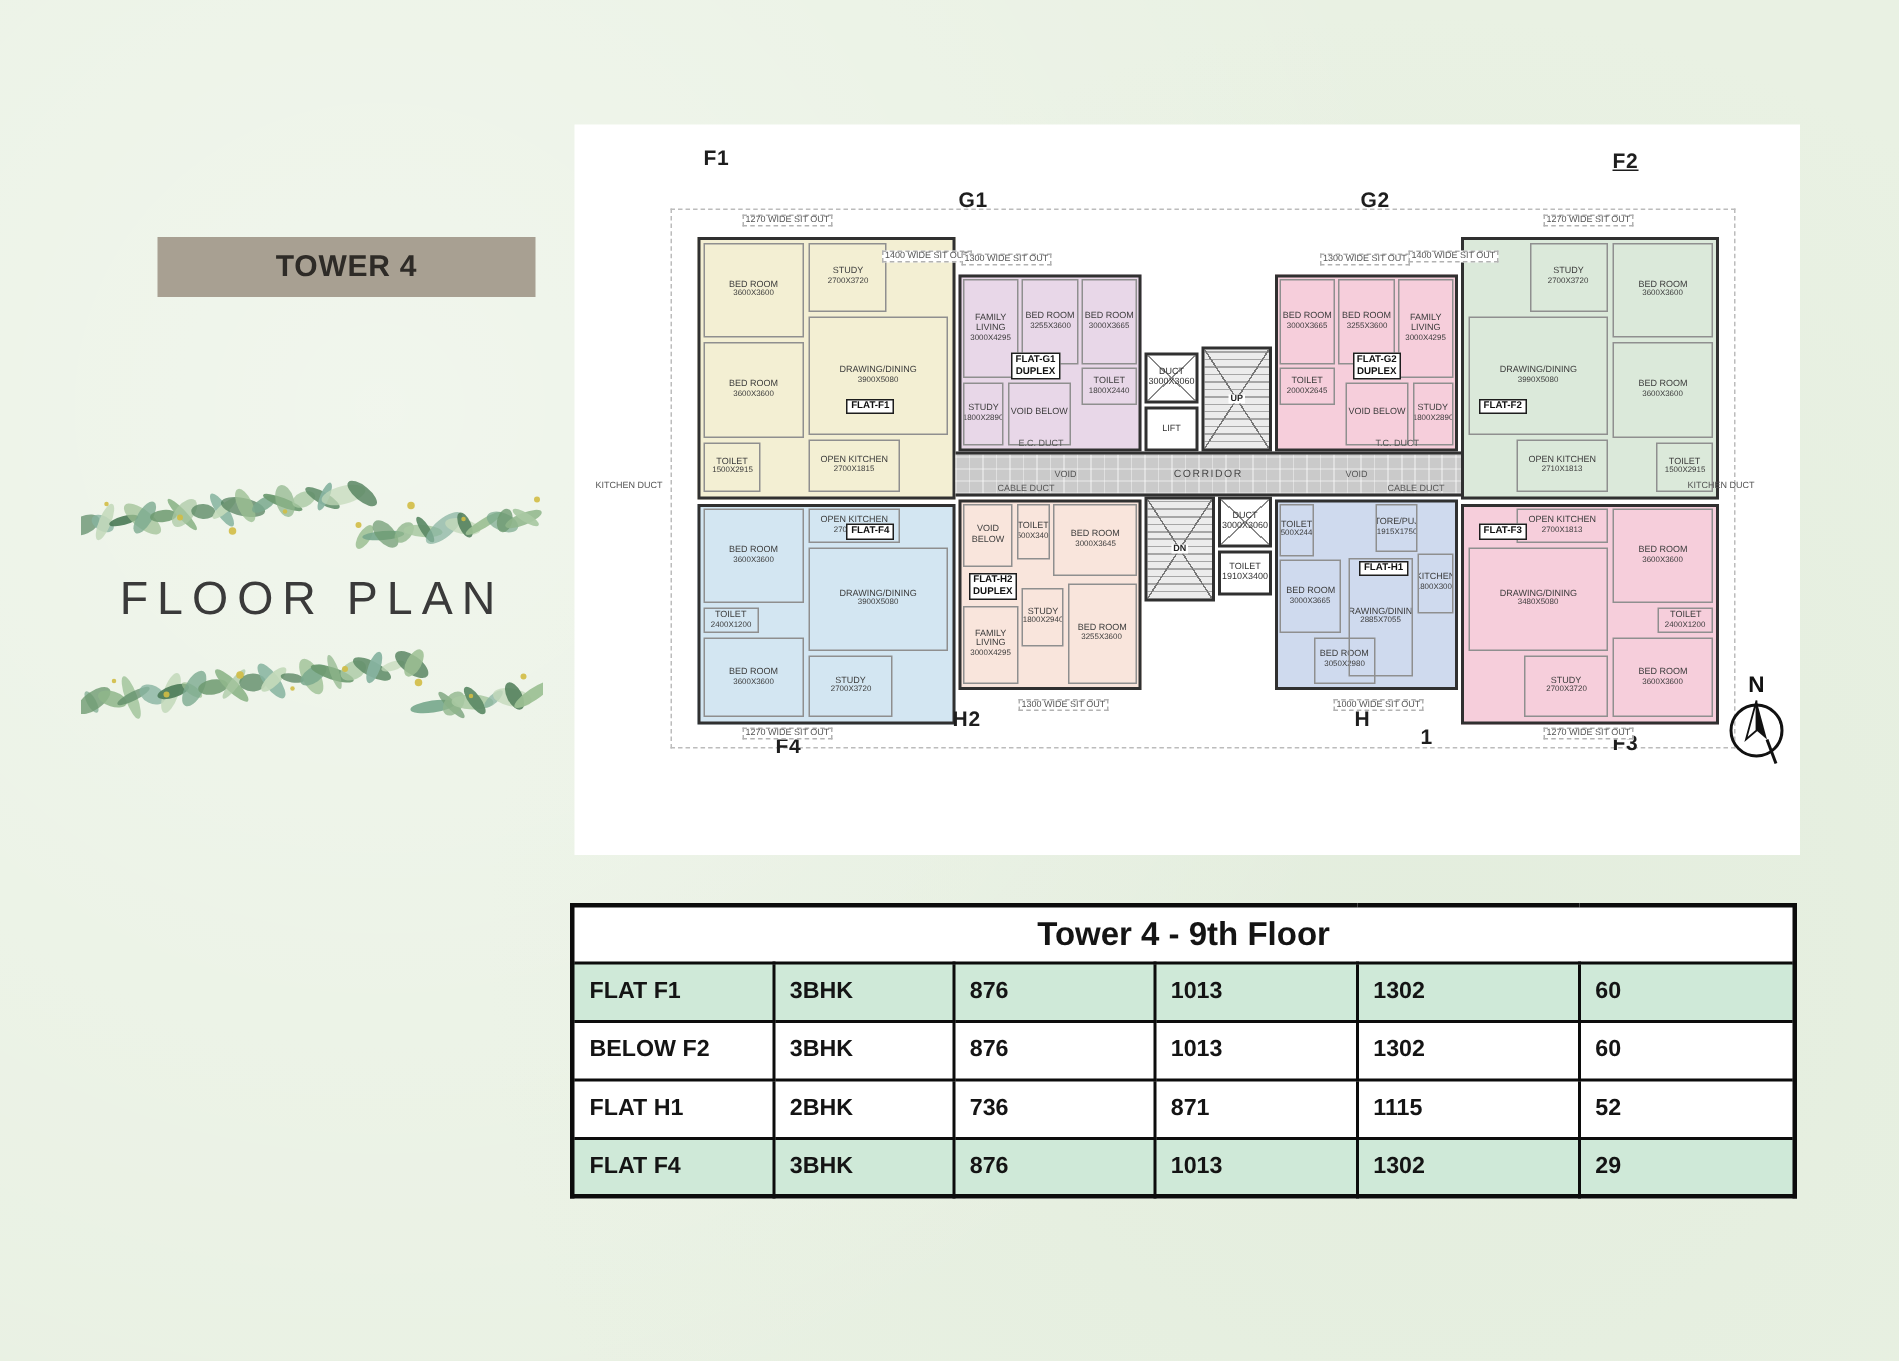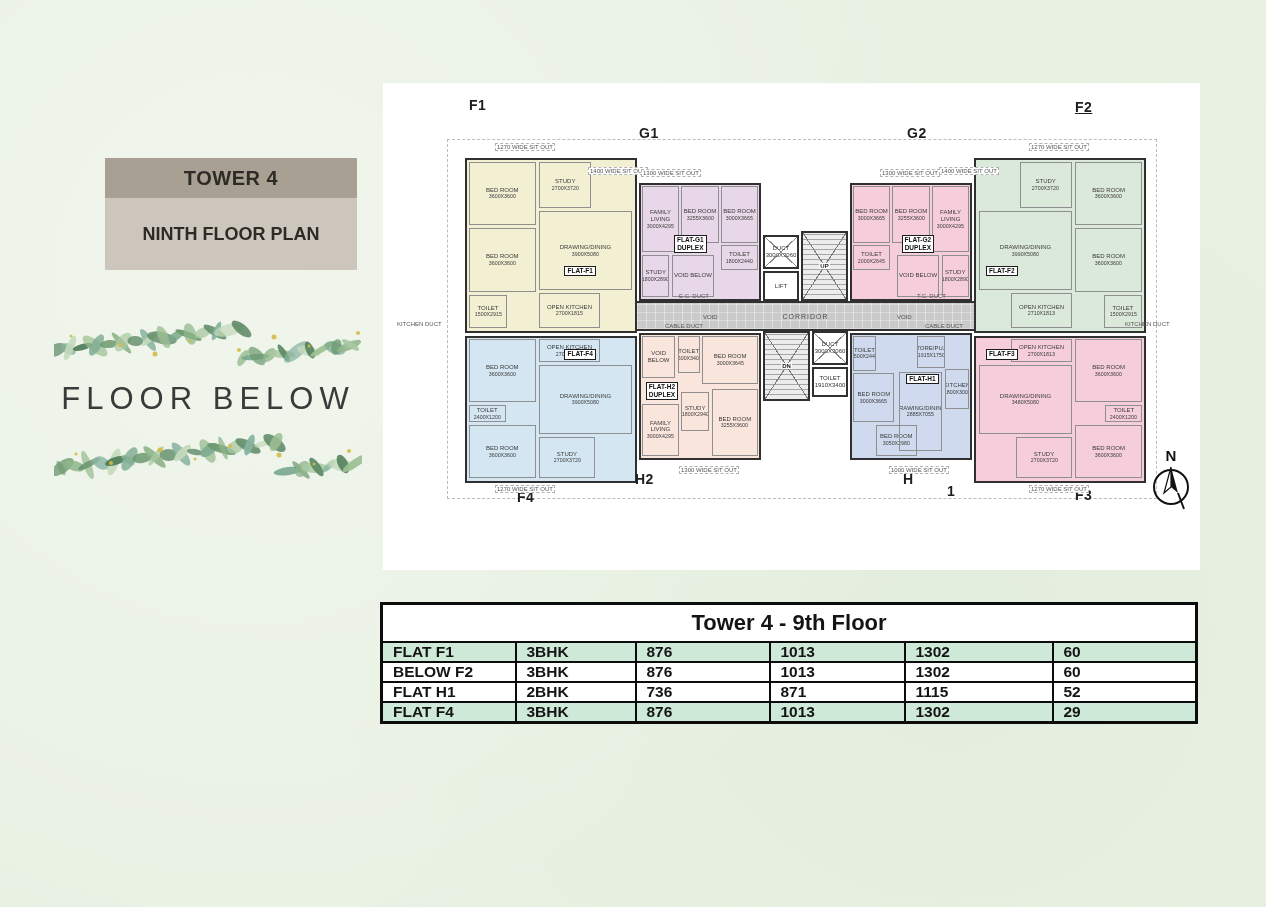--- a/index.html
+++ b/index.html
@@ -98,30 +98,29 @@
   }
   .area-table td, .area-table th { border:2px solid #0c0c0c; color:#141414; }
   .area-table .title-cell {
     height:38px; font-size:22px; font-weight:bold; text-align:center;
   }
   .area-table th {
     height:62px; font-size:17px; font-weight:bold; text-align:center;
     white-space:pre-line; vertical-align:middle; background:#fff; padding:0 2px;
   }
   .area-table tbody td {
-    height:20px; font-size:15.5px; font-weight:bold; padding-left:10px;
+    height:39px; font-size:15.5px; font-weight:bold; padding-left:10px;
     text-align:left; vertical-align:middle;
   }
 </style>
 </head>
 <body>
 
 <div class="badge">
   <div class="badge-top">TOWER 4</div>
-  <div class="badge-bottom">NINTH FLOOR PLAN</div>
 </div>
 
 <svg id="leaves-top" class="leaves" viewBox="0 0 308 68">
     <ellipse cx="2" cy="40" rx="11" ry="6" transform="rotate(-24 2 40)" fill="#5d8a66" opacity="0.72"></ellipse>
     <ellipse cx="14.5" cy="39" rx="8" ry="5" transform="rotate(29 14.5 39)" fill="#86b3a0" opacity="0.79"></ellipse>
     <ellipse cx="16" cy="38" rx="13" ry="4" transform="rotate(-68 16 38)" fill="#c3d9ba" opacity="0.86"></ellipse>
     <ellipse cx="28.5" cy="37" rx="10" ry="3" transform="rotate(-15 28.5 37)" fill="#4f7d59" opacity="0.93"></ellipse>
     <ellipse cx="41" cy="36" rx="15" ry="6" transform="rotate(38 41 36)" fill="#9cbf93" opacity="0.72"></ellipse>
     <ellipse cx="42.5" cy="35" rx="12" ry="5" transform="rotate(-59 42.5 35)" fill="#7aa98e" opacity="0.79"></ellipse>
     <ellipse cx="55" cy="34" rx="9" ry="4" transform="rotate(-6 55 34)" fill="#6d9a70" opacity="0.86"></ellipse>
@@ -156,21 +155,21 @@
     <ellipse cx="296.5" cy="35" rx="10" ry="3" transform="rotate(31 296.5 35)" fill="#a9c8a2" opacity="0.93"></ellipse>
     <circle cx="17" cy="26" r="1.5" fill="#d2bc45" opacity="0.9"></circle>
     <circle cx="66" cy="35" r="2" fill="#d2bc45" opacity="0.9"></circle>
     <circle cx="101" cy="44" r="2.5" fill="#d2bc45" opacity="0.9"></circle>
     <circle cx="136" cy="31" r="1.5" fill="#d2bc45" opacity="0.9"></circle>
     <circle cx="185" cy="40" r="2" fill="#d2bc45" opacity="0.9"></circle>
     <circle cx="220" cy="27" r="2.5" fill="#d2bc45" opacity="0.9"></circle>
     <circle cx="255" cy="36" r="1.5" fill="#d2bc45" opacity="0.9"></circle>
     <circle cx="304" cy="23" r="2" fill="#d2bc45" opacity="0.9"></circle>
   </svg>
-<div class="decor-title">FLOOR BELOW</div>
+<div class="decor-title">FLOOR PLAN</div>
 <svg id="leaves-bottom" class="leaves" viewBox="0 0 308 68">
     <ellipse cx="7" cy="45" rx="8" ry="3" transform="rotate(61 7 45)" fill="#7aa98e" opacity="0.72"></ellipse>
     <ellipse cx="8.5" cy="44" rx="13" ry="6" transform="rotate(-36 8.5 44)" fill="#6d9a70" opacity="0.79"></ellipse>
     <ellipse cx="21" cy="43" rx="10" ry="5" transform="rotate(17 21 43)" fill="#8fb68b" opacity="0.86"></ellipse>
     <ellipse cx="33.5" cy="42" rx="15" ry="4" transform="rotate(70 33.5 42)" fill="#a9c8a2" opacity="0.93"></ellipse>
     <ellipse cx="35" cy="41" rx="12" ry="3" transform="rotate(-27 35 41)" fill="#5d8a66" opacity="0.72"></ellipse>
     <ellipse cx="47.5" cy="40" rx="9" ry="6" transform="rotate(26 47.5 40)" fill="#86b3a0" opacity="0.79"></ellipse>
     <ellipse cx="60" cy="39" rx="14" ry="5" transform="rotate(-71 60 39)" fill="#c3d9ba" opacity="0.86"></ellipse>
     <ellipse cx="61.5" cy="38" rx="11" ry="4" transform="rotate(-18 61.5 38)" fill="#4f7d59" opacity="0.93"></ellipse>
     <ellipse cx="74" cy="37" rx="8" ry="3" transform="rotate(35 74 37)" fill="#9cbf93" opacity="0.72"></ellipse>

